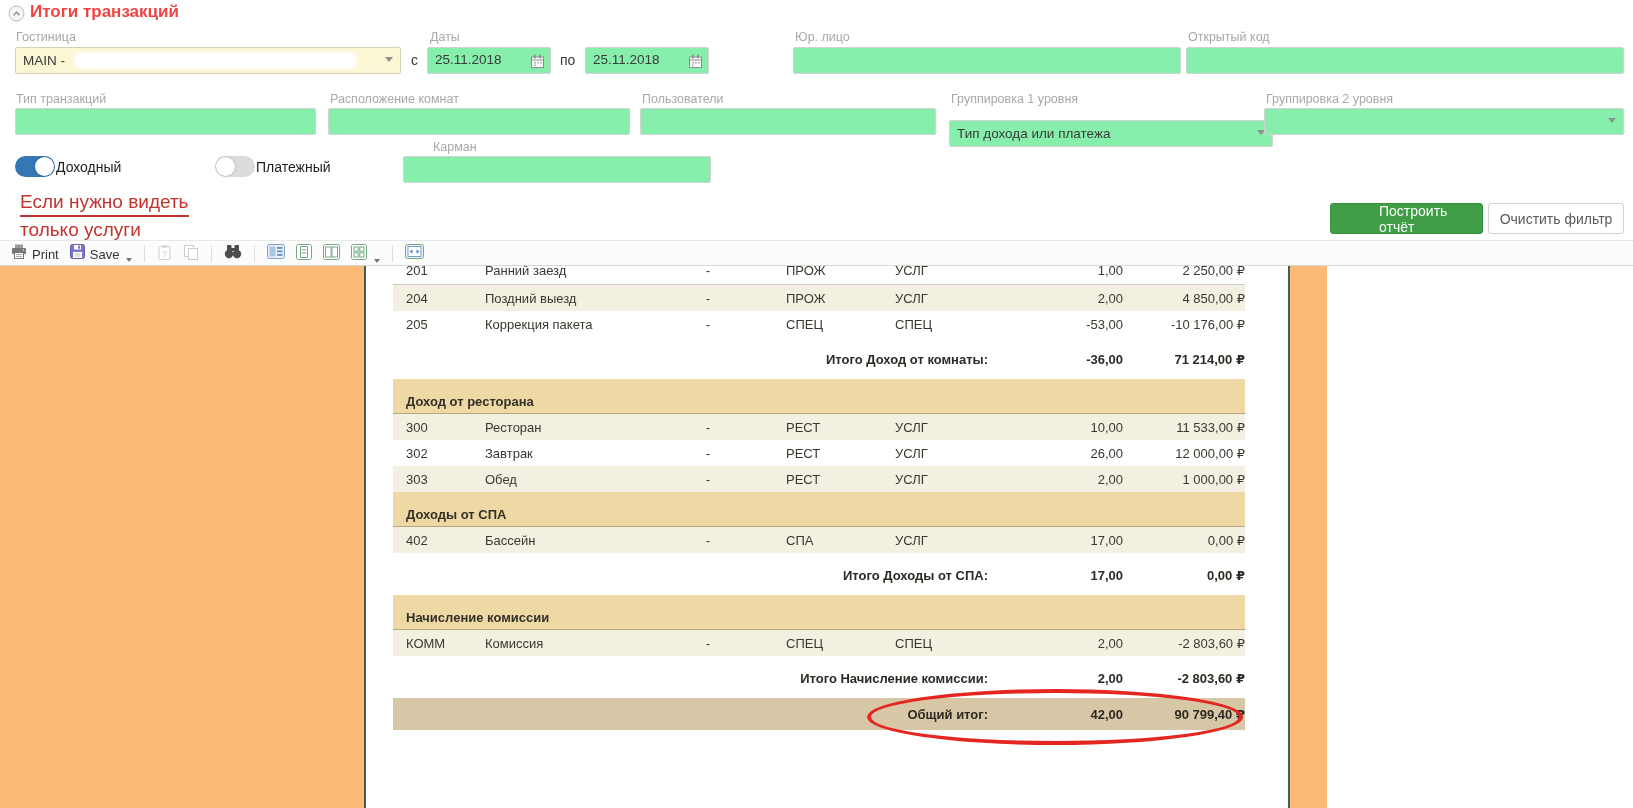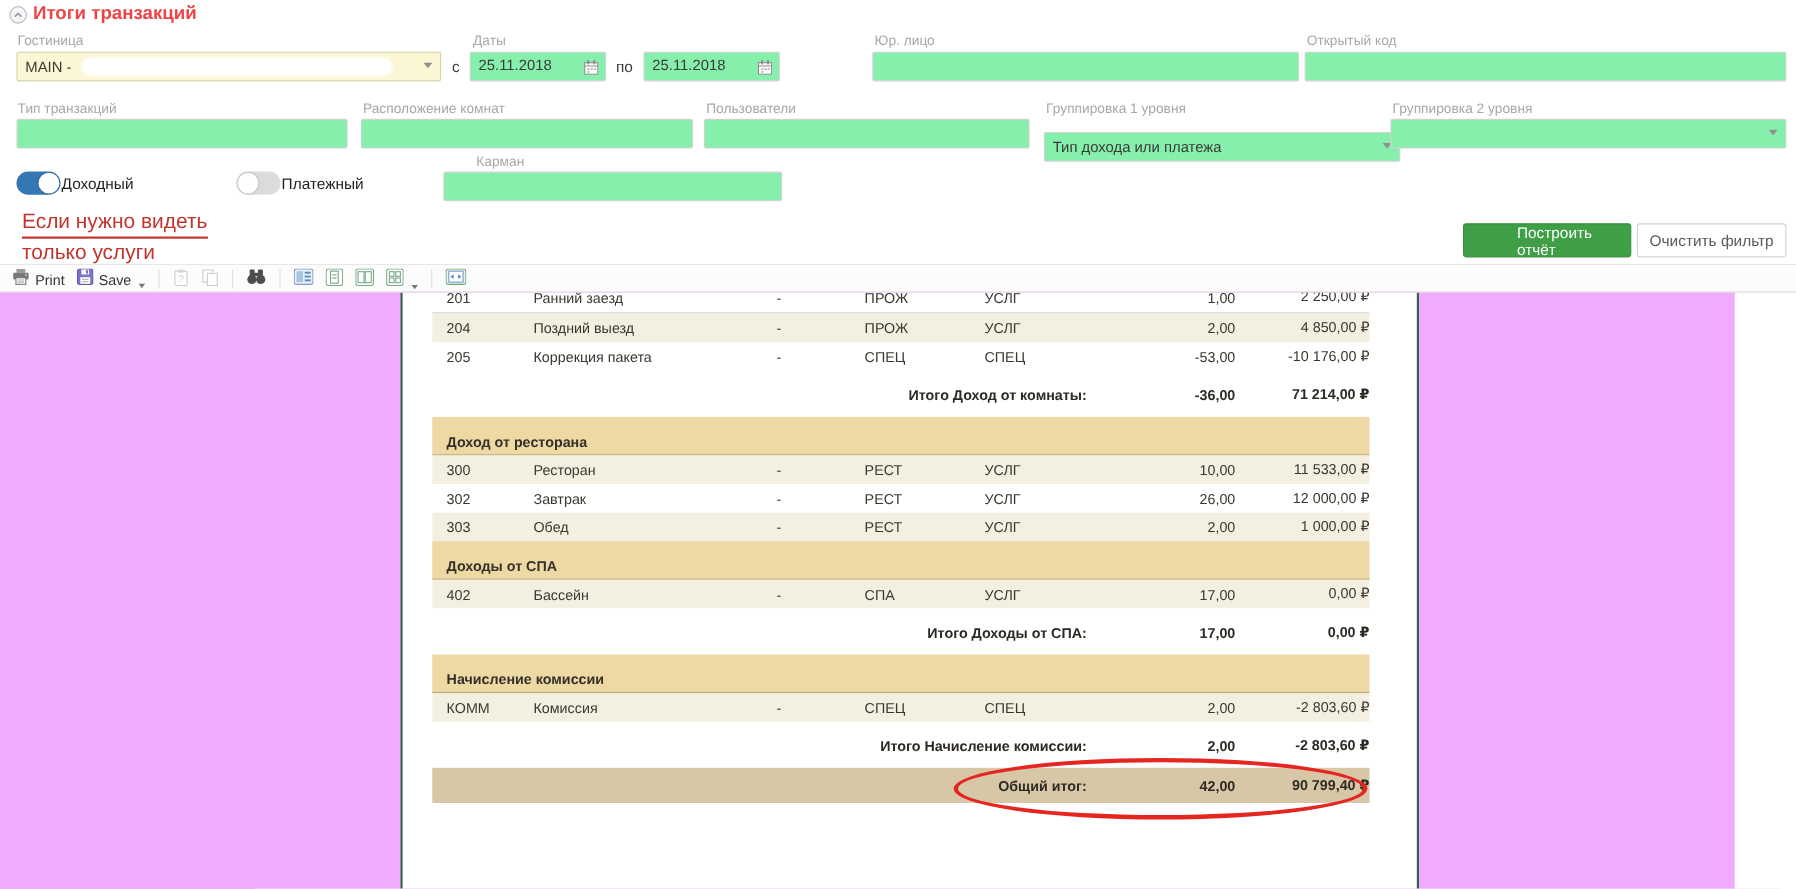--- a/index.html
+++ b/index.html
@@ -47,21 +47,21 @@
 
   
   .toolbar{position:absolute;top:240px;left:0;width:1633px;height:26px;box-sizing:border-box;
     background:#fcfcfc;border-top:1px solid #e8e8e8;border-bottom:1px solid #d8d8d8;
     display:flex;align-items:center;padding-left:8px;gap:5px;}
   .tb-item{display:flex;align-items:flex-end;gap:5px;font-size:13px;color:#333;cursor:pointer;padding:1px 3px;}
   .tb-sep{width:1px;height:17px;background:#dddddd;margin:0 4px;}
   .tb-caret{width:0;height:0;border-left:3.5px solid transparent;border-right:3.5px solid transparent;border-top:4px solid #777;margin-left:2px;}
 
   
-  .report-area{position:absolute;top:266px;left:0;width:1577px;height:542px;background:#f0abfc;overflow:hidden;}
+  .report-area{position:absolute;top:266px;left:0;width:1327px;height:542px;background:#fdba74;overflow:hidden;}
   .page{position:absolute;left:364px;top:0;width:926px;height:542px;background:#ffffff;
     border-left:2px solid #3d5f56;border-right:2px solid #3d5f56;box-sizing:border-box;}
   .table-wrap{position:absolute;left:393px;top:0;width:852px;}
 
   .t-row{display:flex;height:26px;align-items:center;font-size:13px;color:#3a372f;}
   .t-row.shaded{background:#f4f0e1;}
   .cell{box-sizing:border-box;white-space:nowrap;}
   .c-code{width:85px;padding-left:13px;}
   .c-name{width:180px;padding-left:7px;}
   .c-dash{width:100px;text-align:center;}

